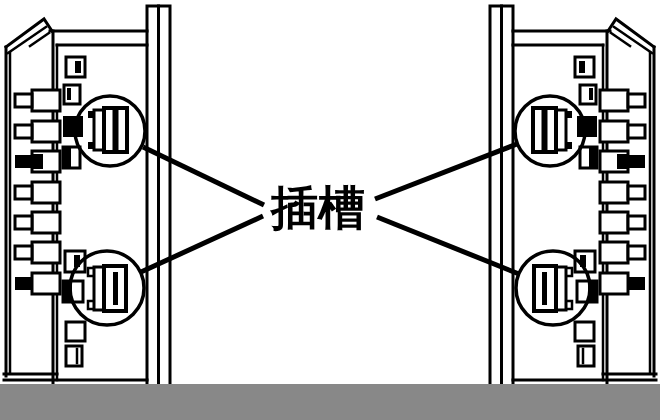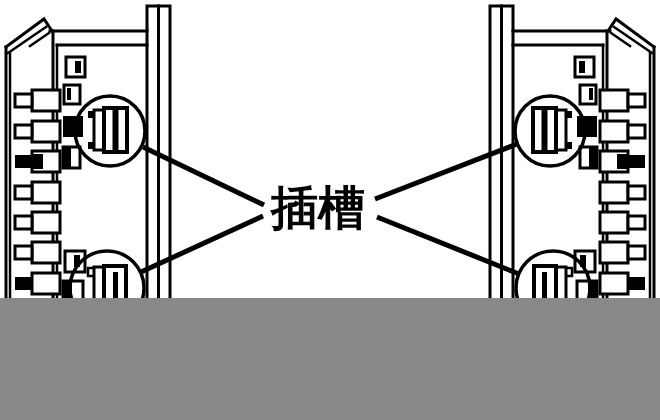--- a/index.html
+++ b/index.html
@@ -1,16 +1,16 @@
 <!DOCTYPE html>
 <html><head>
 <meta charset="utf-8">
 <style>
   html,body{margin:0;padding:0;background:#888;}
-  .canvas{width:660px;height:298px;background:#fff;position:relative;overflow:hidden;}
+  .canvas{width:660px;height:384px;background:#fff;position:relative;overflow:hidden;}
   svg{display:block;}
   .ink{stroke:#000;fill:none;stroke-linecap:square;}
   .s2{stroke-width:2.5;}
   .s3{stroke-width:3;}
   .s35{stroke-width:3.5;}
   .s4{stroke-width:4;}
   .s5{stroke-width:5;stroke-linecap:butt;}
   .wf{fill:#fff;}
   .bf{fill:#000;stroke:none;}
   .label{font-family:"DejaVu Sans","Liberation Sans",sans-serif;font-weight:bold;font-size:47px;fill:#000;}

